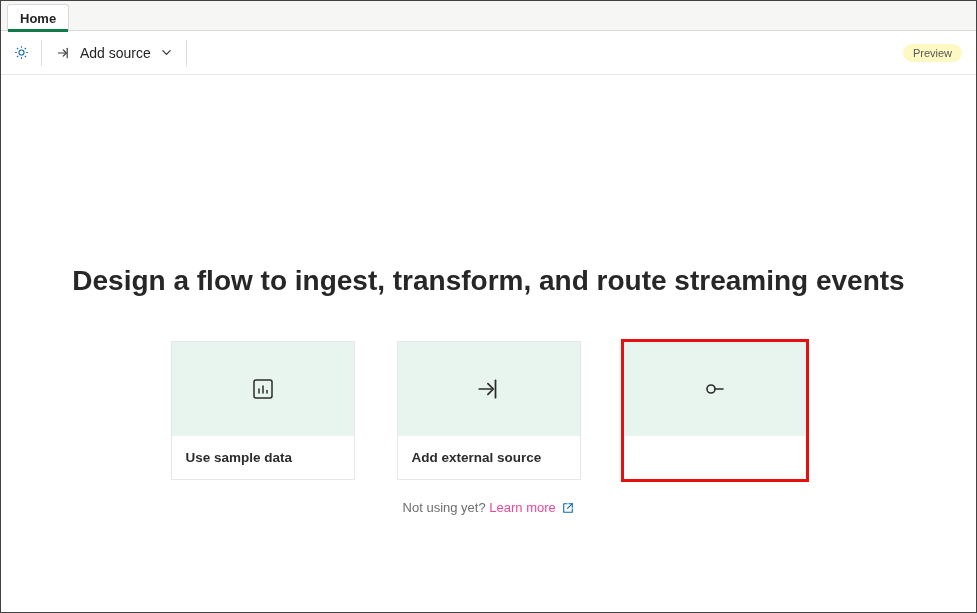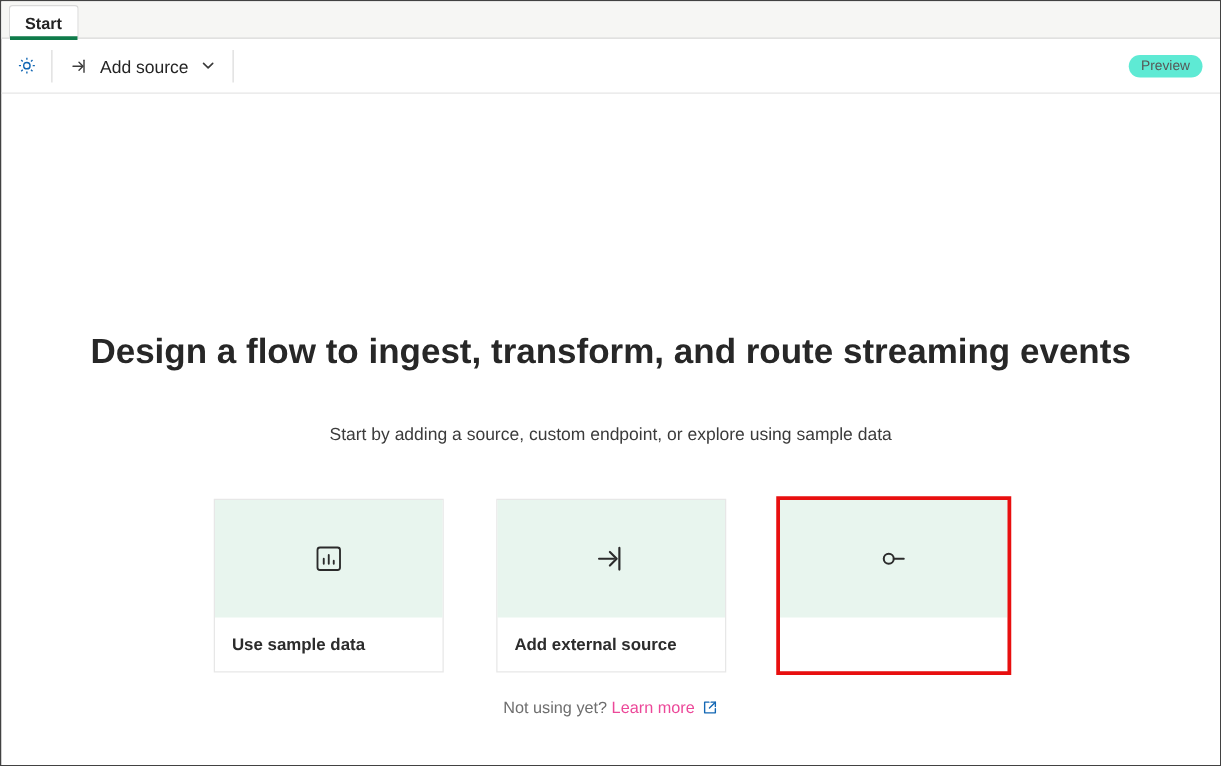--- a/index.html
+++ b/index.html
@@ -9,21 +9,21 @@
   .tabbar { height: 30px; background: #f6f6f4; border-bottom: 1px solid #d9d9d9; display: flex; align-items: flex-end; padding-left: 6px; }
   .tab { font-size: 13px; font-weight: 600; color: #242424; padding: 6px 12px 5px 12px; background: #fff; border: 1px solid #d9d9d9; border-bottom: none; border-radius: 3px 3px 0 0; position: relative; top: 1px; }
   .tab-underline { position: absolute; bottom: -1px; left: 0; right: 0; height: 3px; background: #0f7b4a; }
   
   .toolbar { height: 44px; display: flex; align-items: center; border-bottom: 1px solid #e6e6e6; position: relative; }
   .toolbar .tb-left { display: flex; align-items: center; height: 100%; }
   .tb-icon-btn { width: 40px; height: 100%; display: flex; align-items: center; justify-content: center; cursor: pointer; }
   .vdiv { width: 1px; height: 26px; background: #dcdcdc; }
   .add-source-btn { display: flex; align-items: center; gap: 8px; padding: 0 14px; height: 100%; cursor: pointer; font-size: 14px; color: #242424; }
   .add-source-btn .chev { margin-left: 2px; }
-  .preview-pill { position: absolute; right: 14px; top: 50%; transform: translateY(-50%); background: #5eead4; color: #575757; font-size: 11px; padding: 3px 10px; border-radius: 9px; }
+  .preview-pill { position: absolute; right: 14px; top: 50%; transform: translateY(-50%); background: #fef9c3; color: #575757; font-size: 11px; padding: 3px 10px; border-radius: 9px; }
   
   .main { padding-top: 190px; text-align: center; }
   .headline { font-size: 28px; font-weight: 700; color: #272727; }
   .subline { margin-top: 42px; font-size: 14px; color: #3b3b3b; }
   
   .cards { margin-top: 44px; display: flex; justify-content: center; gap: 42px; }
   .card { width: 184px; border: 1px solid #e7e7e7; cursor: pointer; background: #fff; }
   .card-top { height: 94px; background: #e8f5ee; display: flex; align-items: center; justify-content: center; }
   .card-label { padding: 14px; font-size: 13.5px; font-weight: 600; color: #2c2c2c; text-align: left; }
   .card.highlight { outline: 3px solid #e80f0f; outline-offset: -1px; }
@@ -32,21 +32,21 @@
   .learn-link { color: #ec4899; text-decoration: none; }
   .icon-svg { display: block; }
 </style>
 </head>
 <body>
 
 <div class="frame">
 
   <div class="tabbar">
     <div class="tab">
-      <span>Start</span>
+      <span>Home</span>
       <div class="tab-underline"></div>
     </div>
   </div>
 
   <div class="toolbar">
     <div class="tb-left">
       <div class="tb-icon-btn">
         <svg class="icon-svg" width="17" height="17" viewBox="0 0 20 20" fill="none" stroke="#1267b4" stroke-width="1.3">
           <circle cx="10" cy="10" r="3"></circle>
           <path d="M10 2.5v2M10 15.5v2M17.5 10h-2M4.5 10h-2M15.3 4.7l-1.4 1.4M6.1 13.9l-1.4 1.4M15.3 15.3l-1.4-1.4M6.1 6.1 4.7 4.7"></path>
@@ -66,21 +66,20 @@
       </div>
       <div class="vdiv"></div>
     </div>
     <div class="preview-pill">
       <span>Preview</span>
     </div>
   </div>
 
   <div class="main">
     <h1 class="headline">Design a flow to ingest, transform, and route streaming events</h1>
-    <p class="subline">Start by adding a source, custom endpoint, or explore using sample data</p>
 
     <div class="cards">
 
       <div class="card">
         <div class="card-top">
           <svg class="icon-svg" width="24" height="24" viewBox="0 0 24 24" fill="none" stroke="#2b2b2b" stroke-width="1.5" stroke-linecap="round" stroke-linejoin="round">
             <rect x="3" y="3" width="18" height="18" rx="2"></rect>
             <path d="M8 16v-4"></path>
             <path d="M12 16v-7"></path>
             <path d="M16 16v-2.5"></path>

